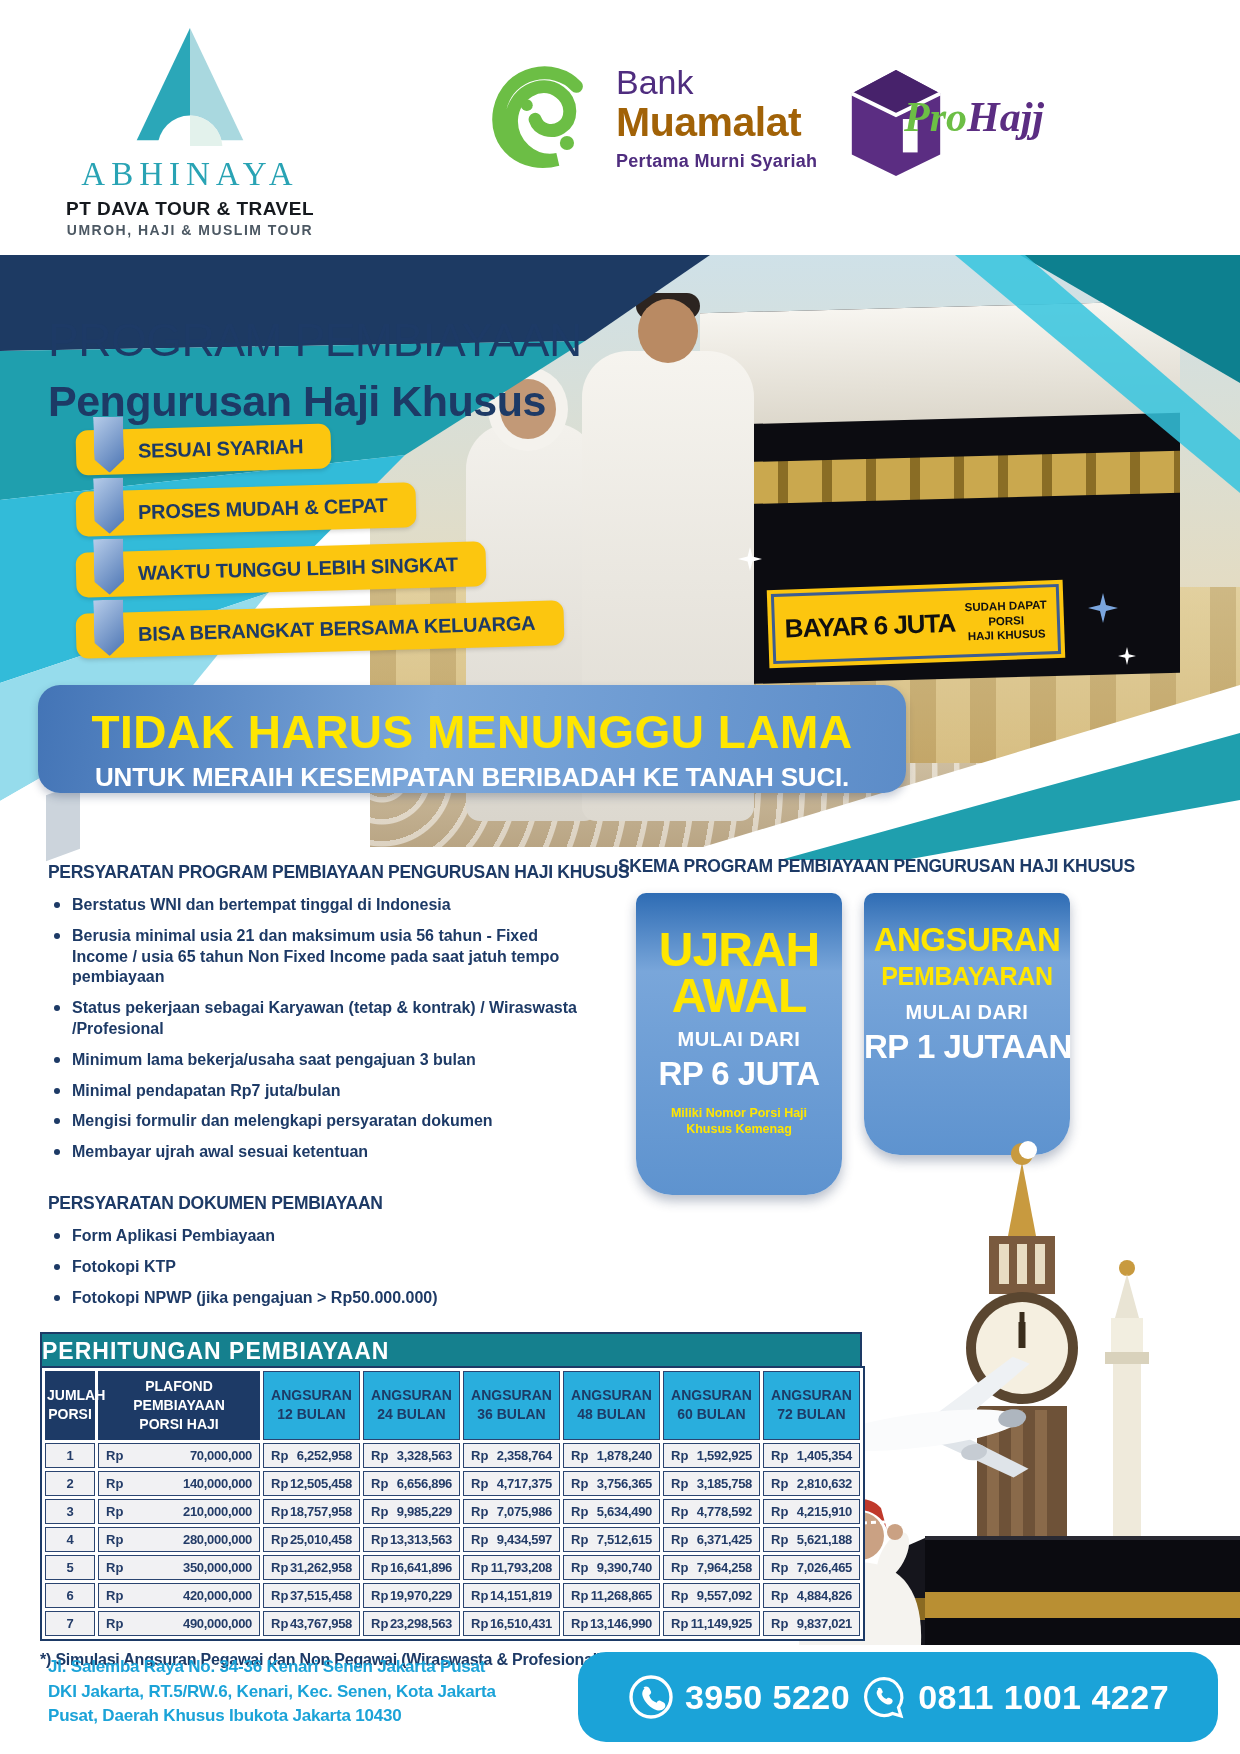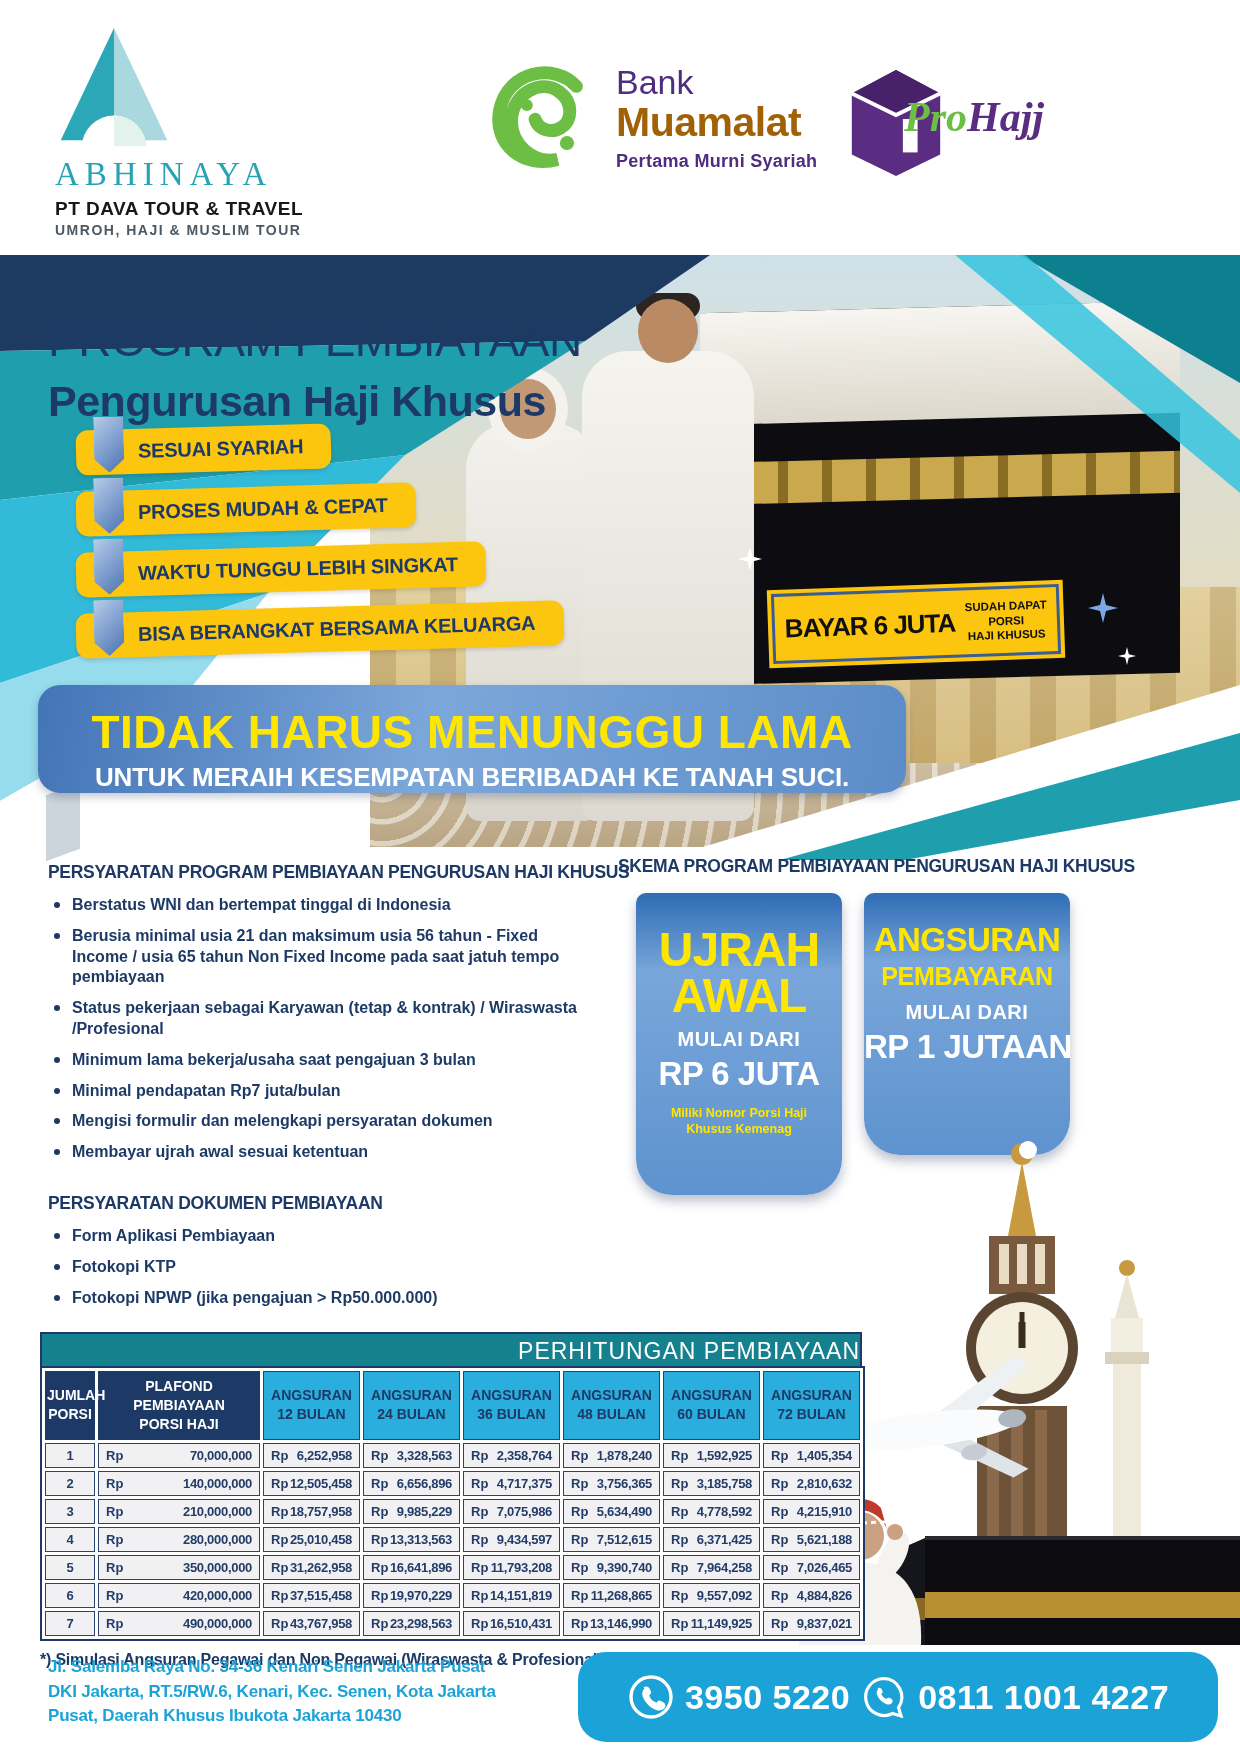--- a/index.html
+++ b/index.html
@@ -1,21 +1,21 @@
 <!DOCTYPE html>
 <html><head>
 <meta charset="utf-8">
 <style>
   html,body{margin:0;padding:0;background:#e9ebee;}
   .page{position:relative;width:1240px;height:1754px;background:#ffffff;overflow:hidden;
         font-family:"Liberation Sans",sans-serif;margin:0 auto;}
   .pre{white-space:pre-line;}
 
   
-  .logo-abhinaya{position:absolute;left:55px;top:28px;width:270px;text-align:left;}
+  .logo-abhinaya{position:absolute;left:55px;top:28px;width:270px;text-align:center;}
   .abhinaya-name{font-family:"Liberation Serif",serif;font-size:33px;color:#29a3b4;letter-spacing:6px;margin-top:6px;}
   .abhinaya-company{font-size:19px;font-weight:800;color:#15191e;letter-spacing:.5px;margin-top:5px;}
   .abhinaya-tagline{font-size:14px;font-weight:600;color:#4c5863;letter-spacing:1.5px;margin-top:2px;}
 
   .logo-muamalat{position:absolute;left:482px;top:58px;display:flex;align-items:center;gap:16px;}
   .muamalat-text{line-height:1;}
   .muamalat-l1{font-size:34px;color:#4f2d7f;font-weight:500;}
   .muamalat-l2{font-size:41px;color:#a16207;font-weight:700;margin-top:3px;letter-spacing:-.5px;}
   .muamalat-tag{font-size:18px;color:#4f2d7f;font-weight:700;margin-top:9px;letter-spacing:.3px;}
 
@@ -109,21 +109,21 @@
   .rb-white-s{font-size:20px;font-weight:800;color:#fff;margin-top:10px;letter-spacing:.5px;}
   .rb-white-xl{font-size:33px;font-weight:800;color:#fff;margin-top:4px;letter-spacing:-.5px;white-space:nowrap;}
   .rb-note{font-size:12.5px;font-weight:700;color:#ffe600;margin-top:12px;line-height:1.3;}
 
   
   .art{position:absolute;left:775px;top:1140px;width:465px;height:505px;}
 
   
   .fin{position:absolute;left:40px;top:1332px;width:822px;}
   .fin-title{height:34px;line-height:34px;background:#15808e;border:2px solid #1d3a66;border-bottom:none;
-     color:#fff;text-align:right;font-size:23px;font-weight:400;letter-spacing:1px;box-sizing:border-box;}
+     color:#fff;text-align:left;font-size:23px;font-weight:700;letter-spacing:1px;box-sizing:border-box;}
   table.fin-table{width:822px;border-collapse:separate;border-spacing:3px;background:#fff;
      border:2px solid #1d3a66;table-layout:fixed;}
   .fin-table th{font-size:14px;font-weight:700;line-height:1.35;padding:6px 2px;white-space:pre-line;}
   .th-navy{background:#1d3a66;color:#fff;}
   .th-angsuran{background:#29aedd;color:#1d3a66;border:1px solid #2a4470;}
   .fin-table td{background:#f1f1f3;border:1px solid #2a4470;padding:4px 7px;
      font-size:13px;font-weight:700;color:#233c68;}
   .td-porsi{text-align:center;}
   .td-money{overflow:hidden;}
   .td-money .cellflex{display:flex;justify-content:space-between;align-items:center;}

